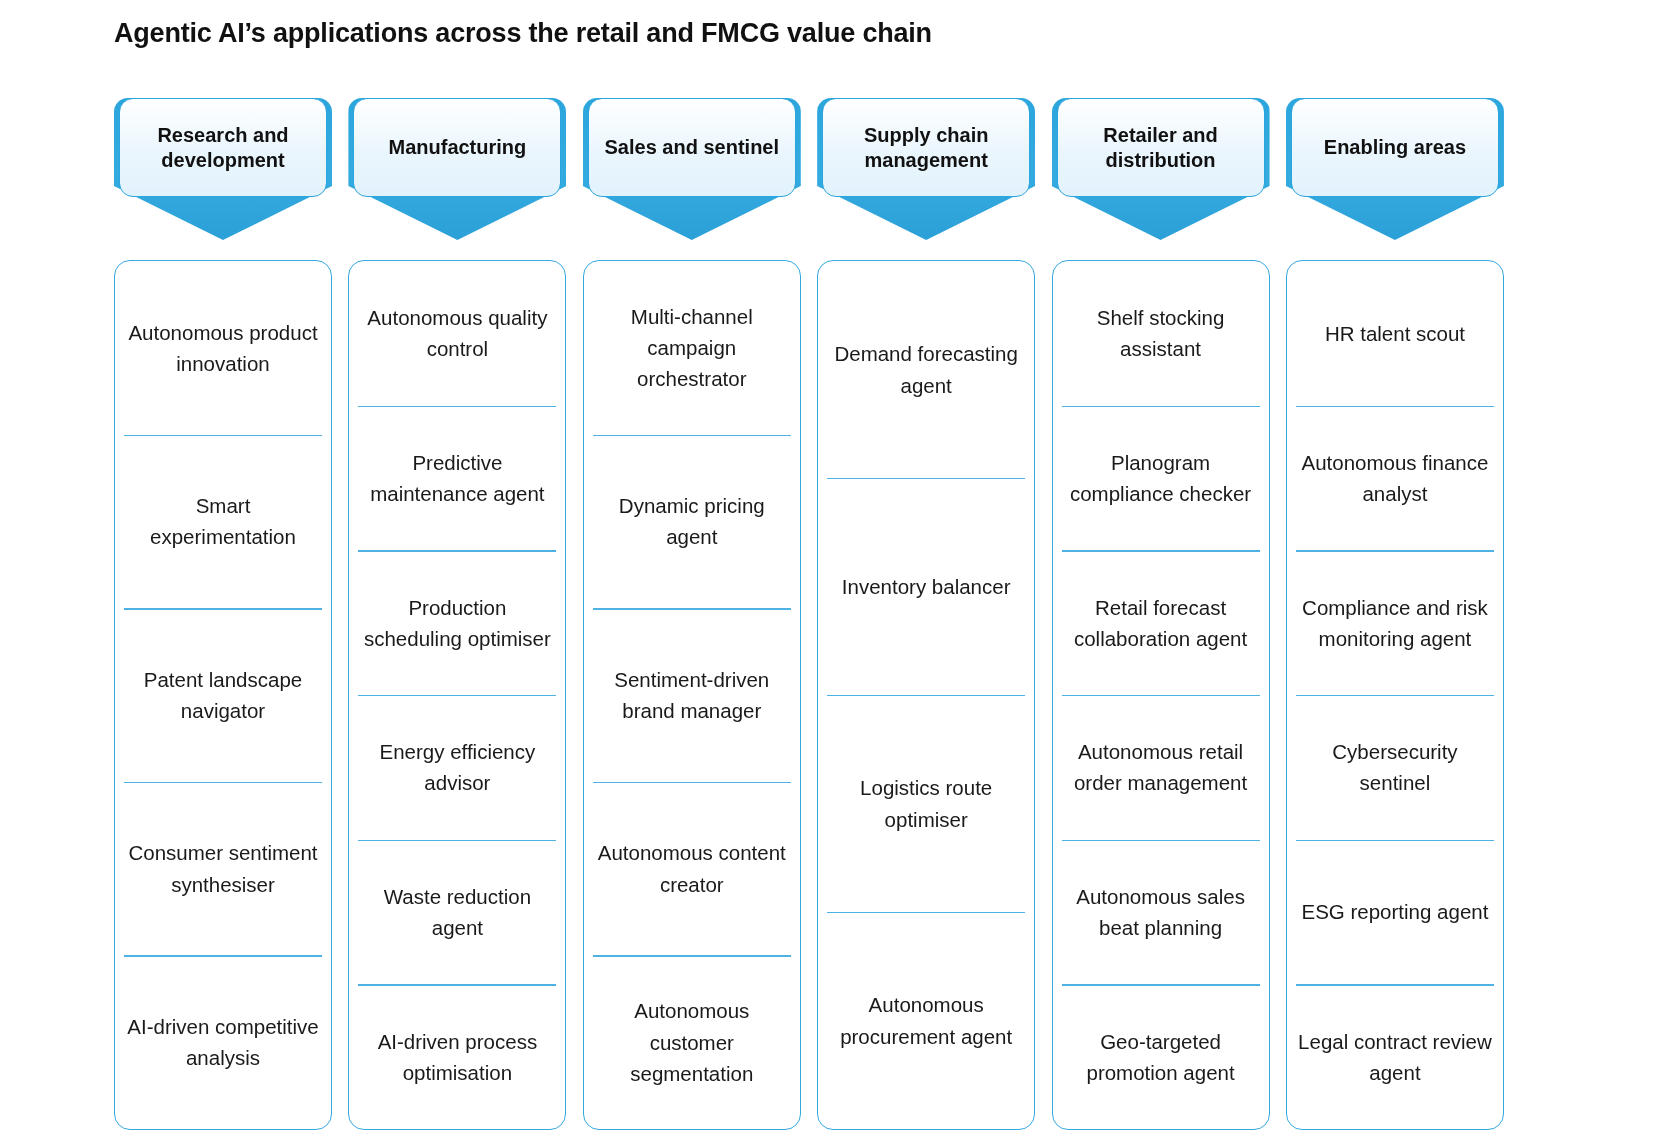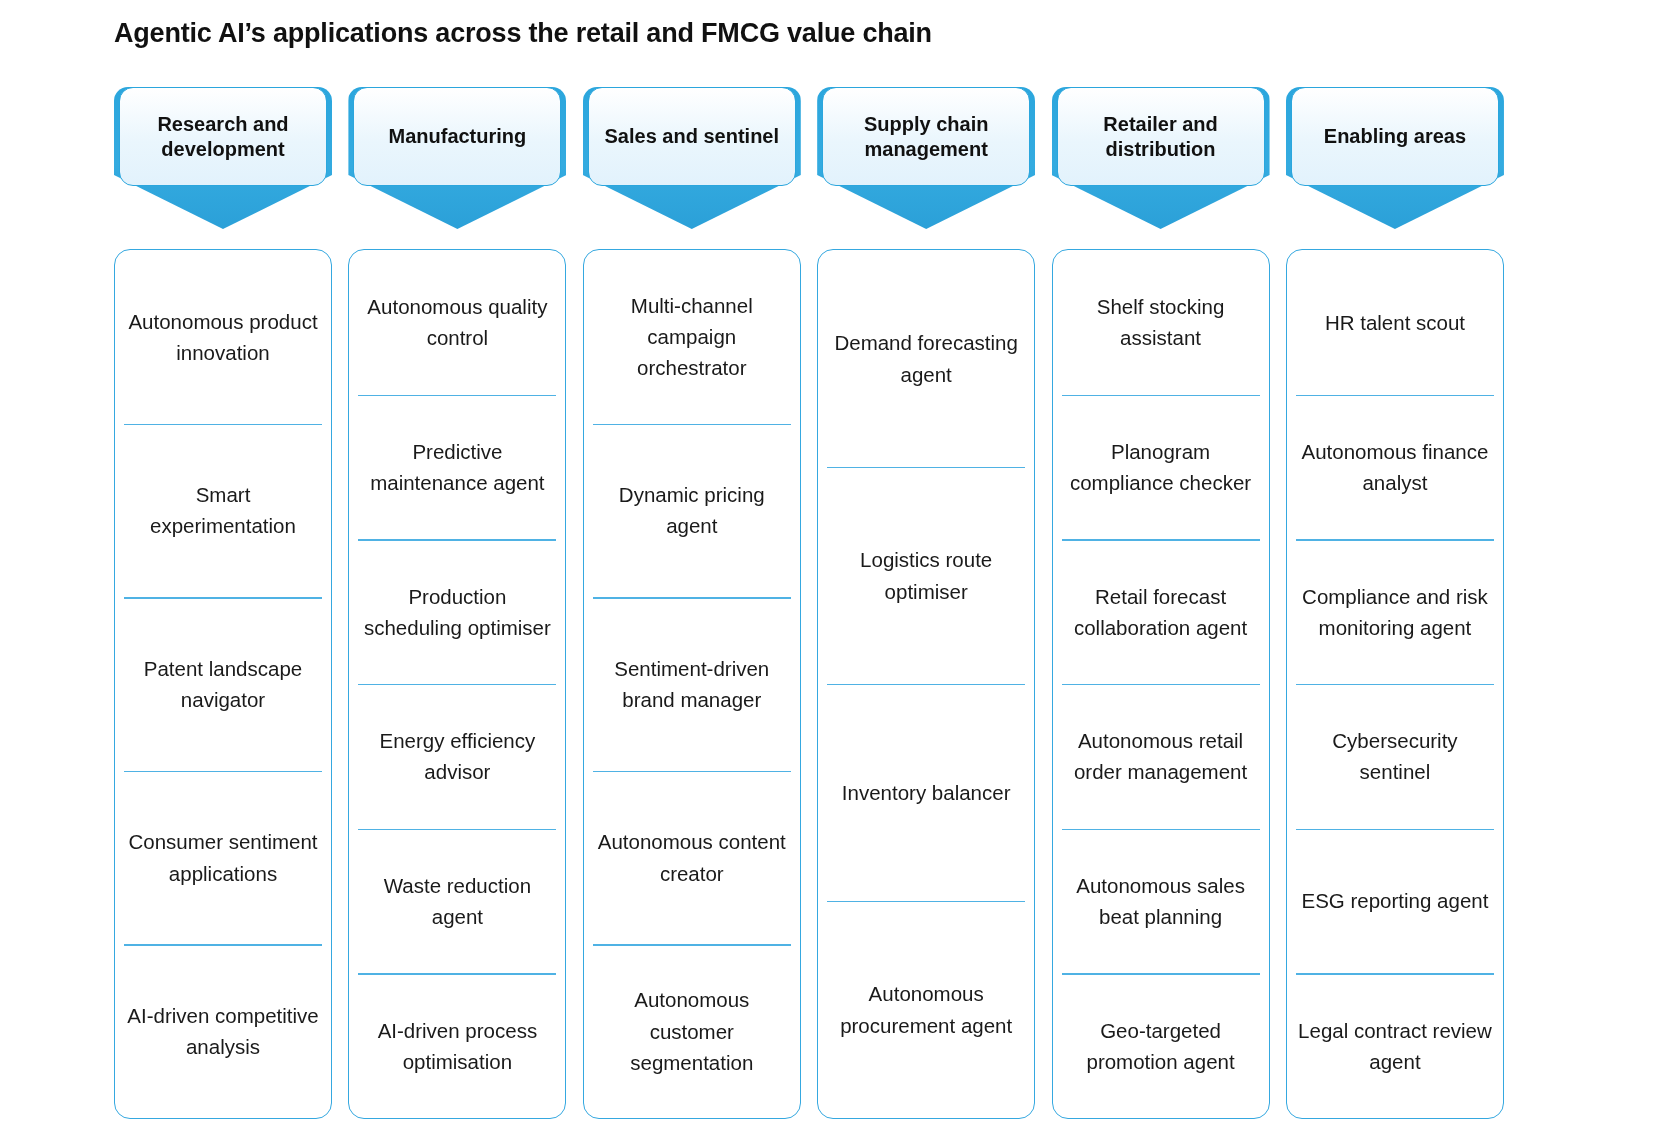--- a/index.html
+++ b/index.html
@@ -29,21 +29,21 @@
     font-weight: bold;
     letter-spacing: -0.2px;
     color: #111111;
     white-space: nowrap;
   }
 
   
   #columns {
     position: absolute;
     left: 88px;
-    top: 87px;
+    top: 98px;
     width: 1390px;
     height: 1032px;
     display: flex;
     flex-direction: row;
     justify-content: space-between;
     border-radius: 27px;
   }
   .column {
     width: 218px;
     height: 100%;
@@ -152,21 +152,21 @@
         <div class="cell">
             <span class="cell-text">Autonomous product innovation</span>
           </div>
         <div class="cell">
             <span class="cell-text">Smart experimentation</span>
           </div>
         <div class="cell">
             <span class="cell-text">Patent landscape navigator</span>
           </div>
         <div class="cell">
-            <span class="cell-text">Consumer sentiment applications</span>
+            <span class="cell-text">Consumer sentiment synthesiser</span>
           </div>
         <div class="cell">
             <span class="cell-text">AI-driven competitive analysis</span>
           </div>
       </div>
     </div>
 
     <div class="column">
       <div class="col-header">
         <div class="chevron"></div>
@@ -227,24 +227,24 @@
         <div class="chevron"></div>
         <div class="header-box">
           <span class="header-label">Supply chain management</span>
         </div>
       </div>
       <div class="col-body">
         <div class="cell">
             <span class="cell-text">Demand forecasting agent</span>
           </div>
         <div class="cell">
+            <span class="cell-text">Inventory balancer</span>
+          </div>
+        <div class="cell">
             <span class="cell-text">Logistics route optimiser</span>
-          </div>
-        <div class="cell">
-            <span class="cell-text">Inventory balancer</span>
           </div>
         <div class="cell">
             <span class="cell-text">Autonomous procurement agent</span>
           </div>
       </div>
     </div>
 
     <div class="column">
       <div class="col-header">
         <div class="chevron"></div>

